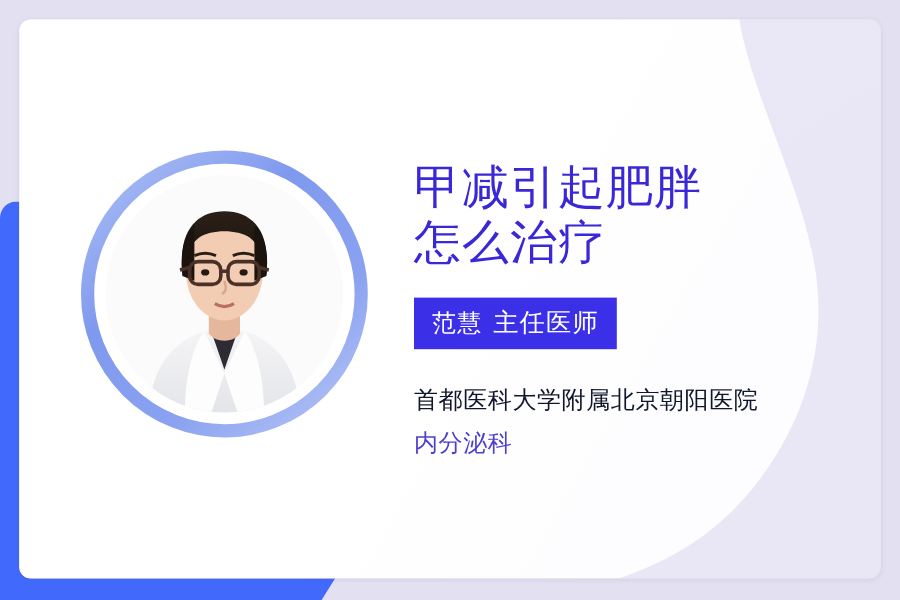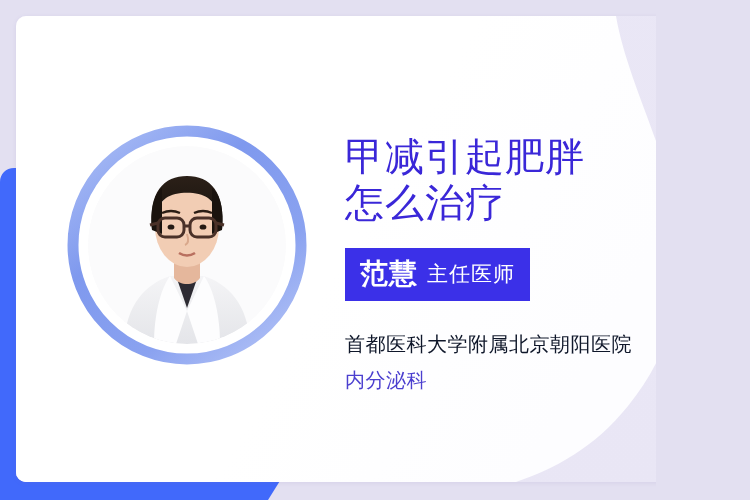--- a/index.html
+++ b/index.html
@@ -6,21 +6,21 @@
   html, body {
     width:750px; height:500px;
     overflow:hidden;
     font-family:"Liberation Sans","DejaVu Sans",sans-serif;
   }
   body { position:relative; background:#e3e0f1; }
 
   
   #canvas {
     position:absolute; inset:0;
-    width:656px; height:500px;
+    width:750px; height:500px;
     background:#e3e0f1;
     overflow:hidden;
   }
 
   
   .blue-band {
     position:absolute;
     left:0; top:168px;
     width:288px; height:332px;
     z-index:1;
@@ -77,22 +77,22 @@
   }
   .badge {
     display:inline-block;
     margin-top:22px;
     padding:7px 15px 8px 15px;
     background:#3b30e8;
     color:#ffffff;
     white-space:nowrap;
   }
   .badge-name {
-    font-size:28px;
-    font-weight:bold;
+    font-size:20px;
+    font-weight:normal;
     letter-spacing:1px;
     vertical-align:middle;
   }
   .badge-role {
     font-size:21px;
     font-weight:400;
     letter-spacing:1px;
     margin-left:9px;
     vertical-align:middle;
   }

